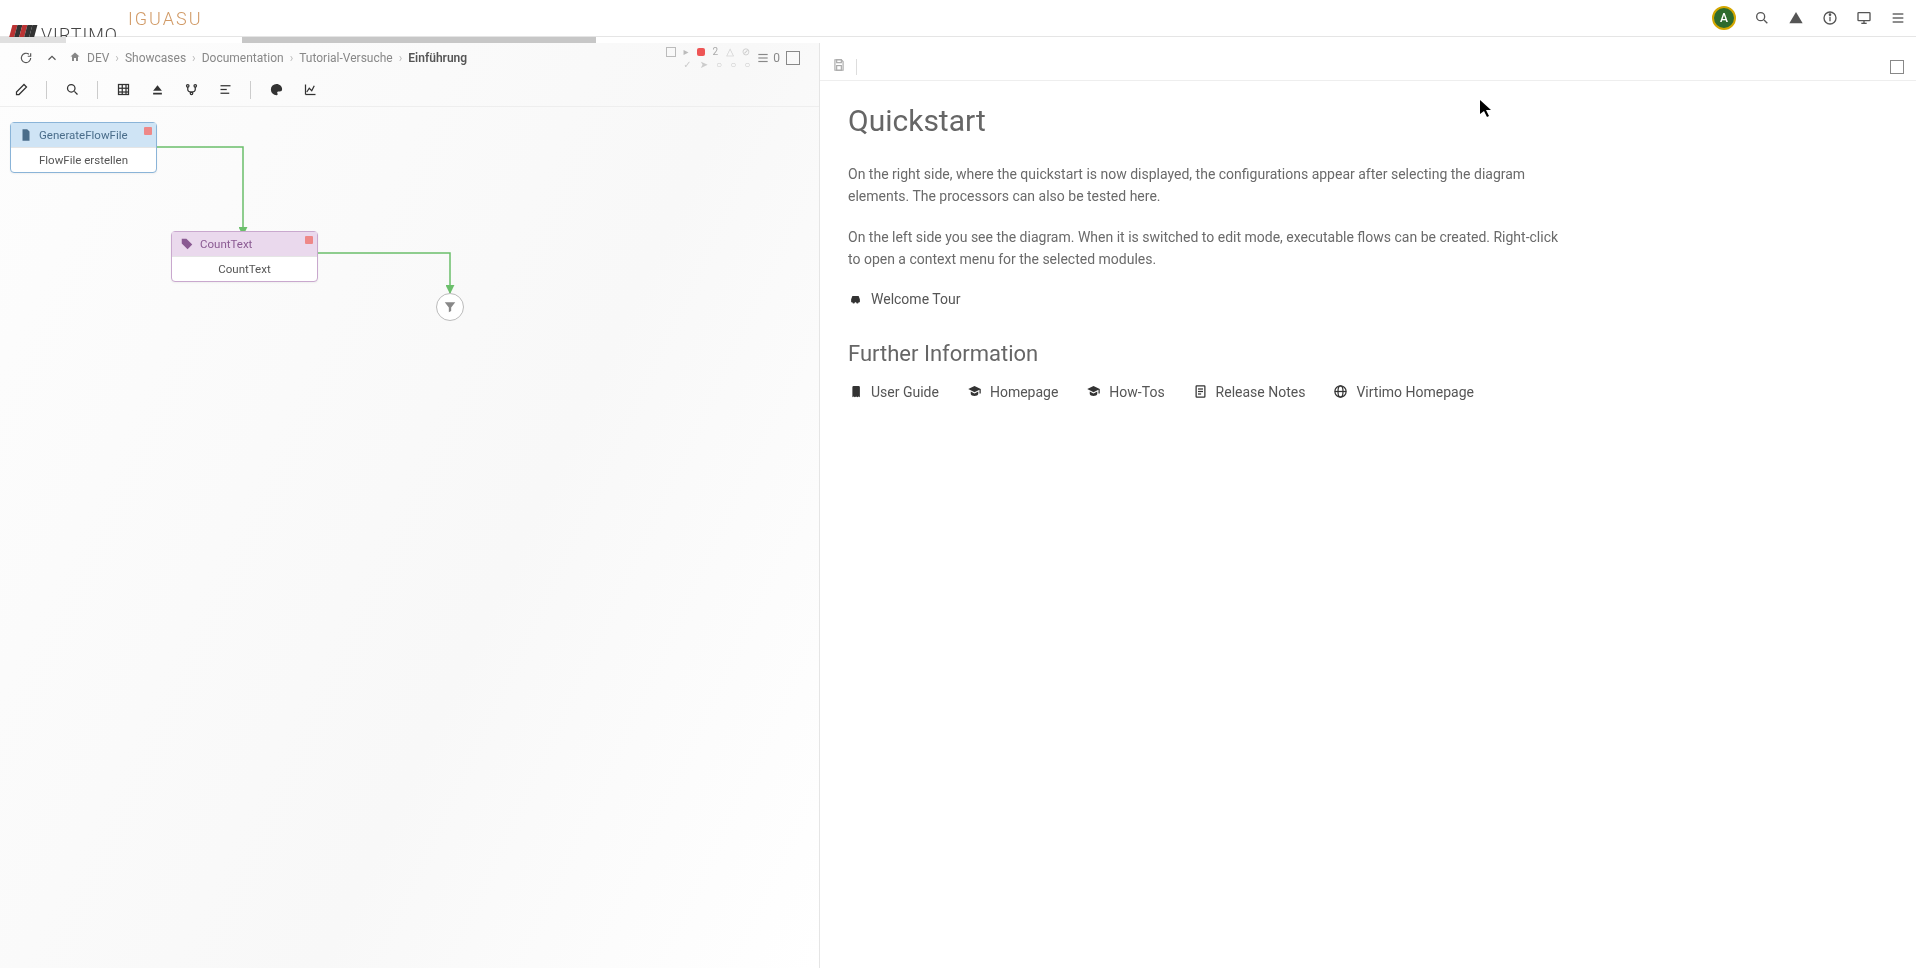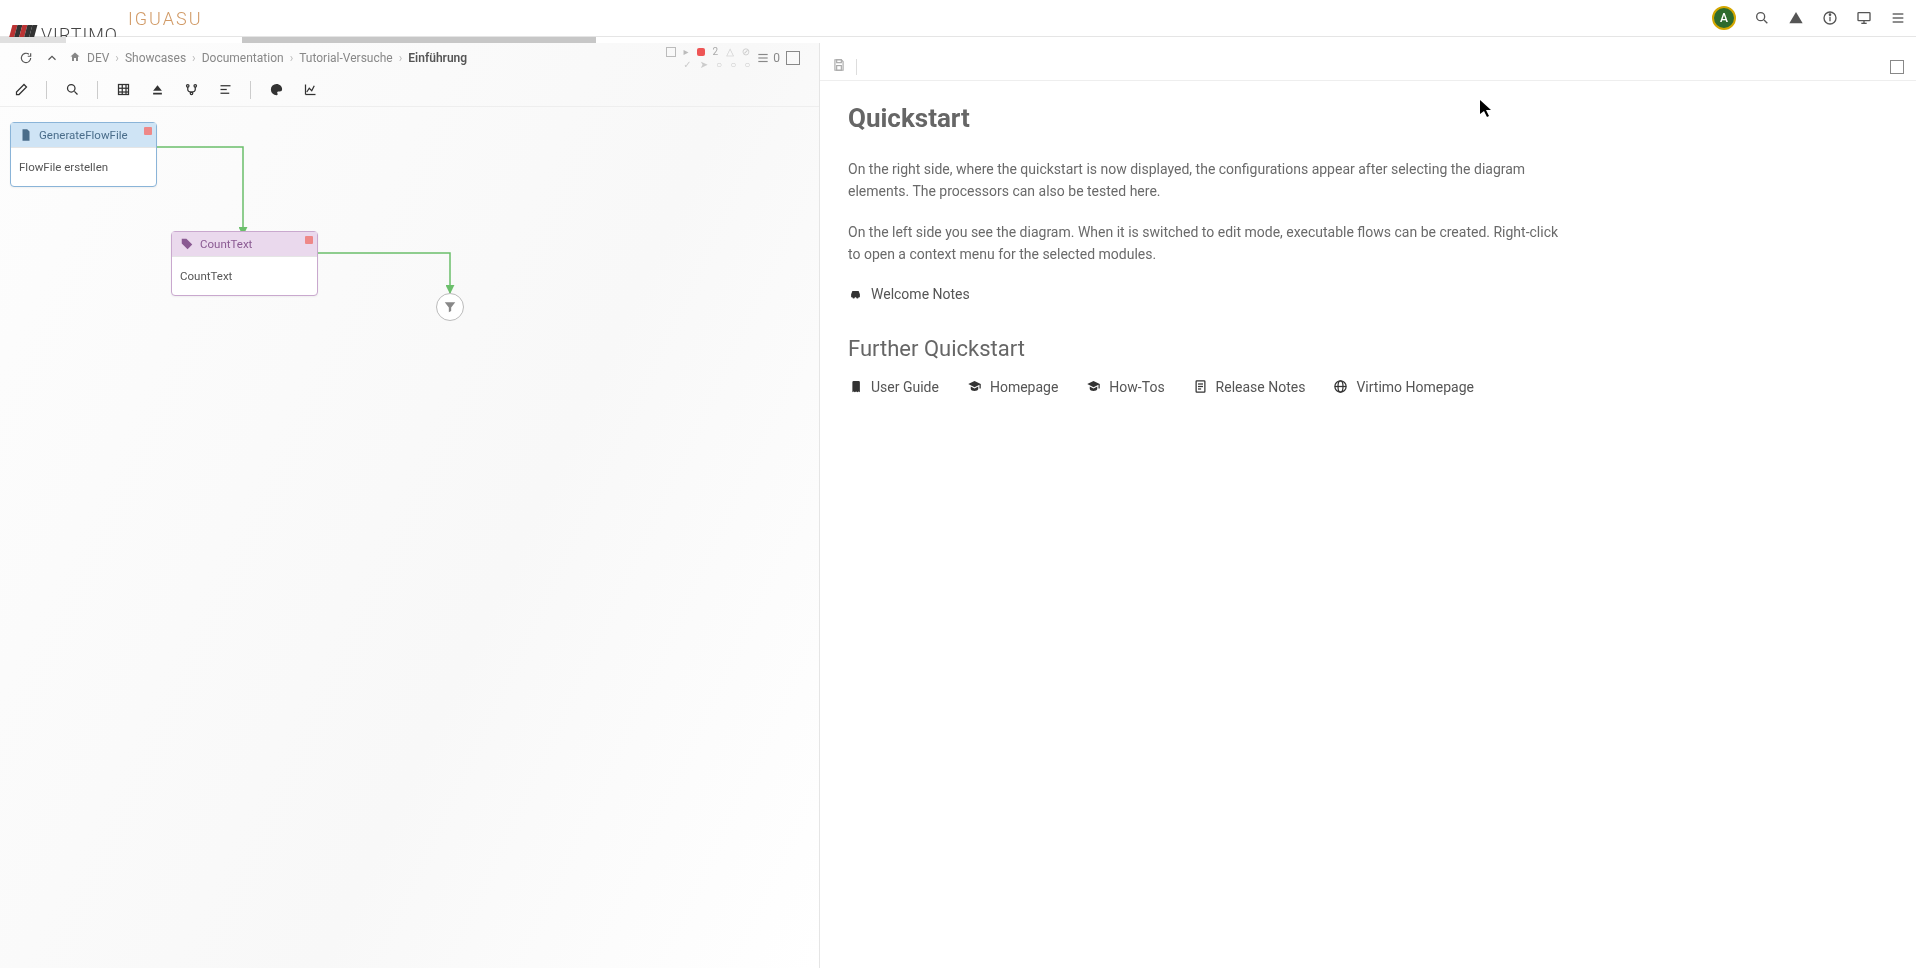--- a/index.html
+++ b/index.html
@@ -159,22 +159,22 @@
     background:#fff;
     box-shadow: 0 1px 2px rgba(0,0,0,0.05);
   }
   .node .nhead {
     display:flex; align-items:center; gap:6px;
     padding:5px 8px;
     position:relative;
   }
   .node .nbody {
     border-top:1px solid rgba(0,0,0,0.1);
-    padding:12px 8px;
-    text-align:left;
+    padding:5px 8px;
+    text-align:center;
     color:#555;
   }
   .node .corner {
     position:absolute; right:4px; top:4px;
     width:8px; height:8px;
     background:#e88;
     border-radius:1px;
   }
   .node-blue { border-color:#8ab4d8; }
   .node-blue .nhead { background:#cfe4f5; color:#4a6d8a; }
@@ -198,22 +198,22 @@
     padding:0 12px;
     border-bottom:1px solid #eee;
     color:#aaa;
   }
   .right-top .rt-left { display:flex; align-items:center; gap:10px; }
   .right-content {
     padding: 22px 28px;
     color:#555;
   }
   .right-content h1 {
-    font-size: 26px;
-    font-weight: 700;
+    font-size: 30px;
+    font-weight: 400;
     color:#666;
     margin-bottom: 26px;
   }
   .right-content h2 {
     font-size: 22px;
     font-weight: 400;
     color:#666;
     margin: 34px 0 18px;
   }
   .right-content p {
@@ -471,24 +471,24 @@
       <span class="sq-btn"></span>
     </div>
     <div class="right-content">
       <h1>Quickstart</h1>
       <p>On the right side, where the quickstart is now displayed, the configurations appear after selecting the diagram elements. The processors can also be tested here.</p>
       <p>On the left side you see the diagram. When it is switched to edit mode, executable flows can be created. Right-click to open a context menu for the selected modules.</p>
       <div class="linkitem">
         <svg viewBox="0 0 24 24" fill="currentColor">
             <path d="M5 13l2-5h10l2 5v5h-2a2 2 0 1 1-4 0H11a2 2 0 1 1-4 0H5v-5z"></path>
           </svg>
-        <span>Welcome Notes</span>
-      </div>
-
-      <h2>Further Quickstart</h2>
+        <span>Welcome Tour</span>
+      </div>
+
+      <h2>Further Information</h2>
       <div class="linklist">
         <div class="linkitem">
           <svg viewBox="0 0 24 24" fill="currentColor">
               <path d="M5 3h12a2 2 0 0 1 2 2v16l-2-1-2 1-2-1-2 1-2-1-2 1V5a2 2 0 0 1 2-2z"></path>
             </svg>
           <span>User Guide</span>
         </div>
         <div class="linkitem">
           <svg viewBox="0 0 24 24" fill="currentColor">
               <path d="M12 3L2 8l10 5 8-4v6h2V8L12 3zm-6 9v4c0 2 3 3 6 3s6-1 6-3v-4l-6 3-6-3z"></path>

